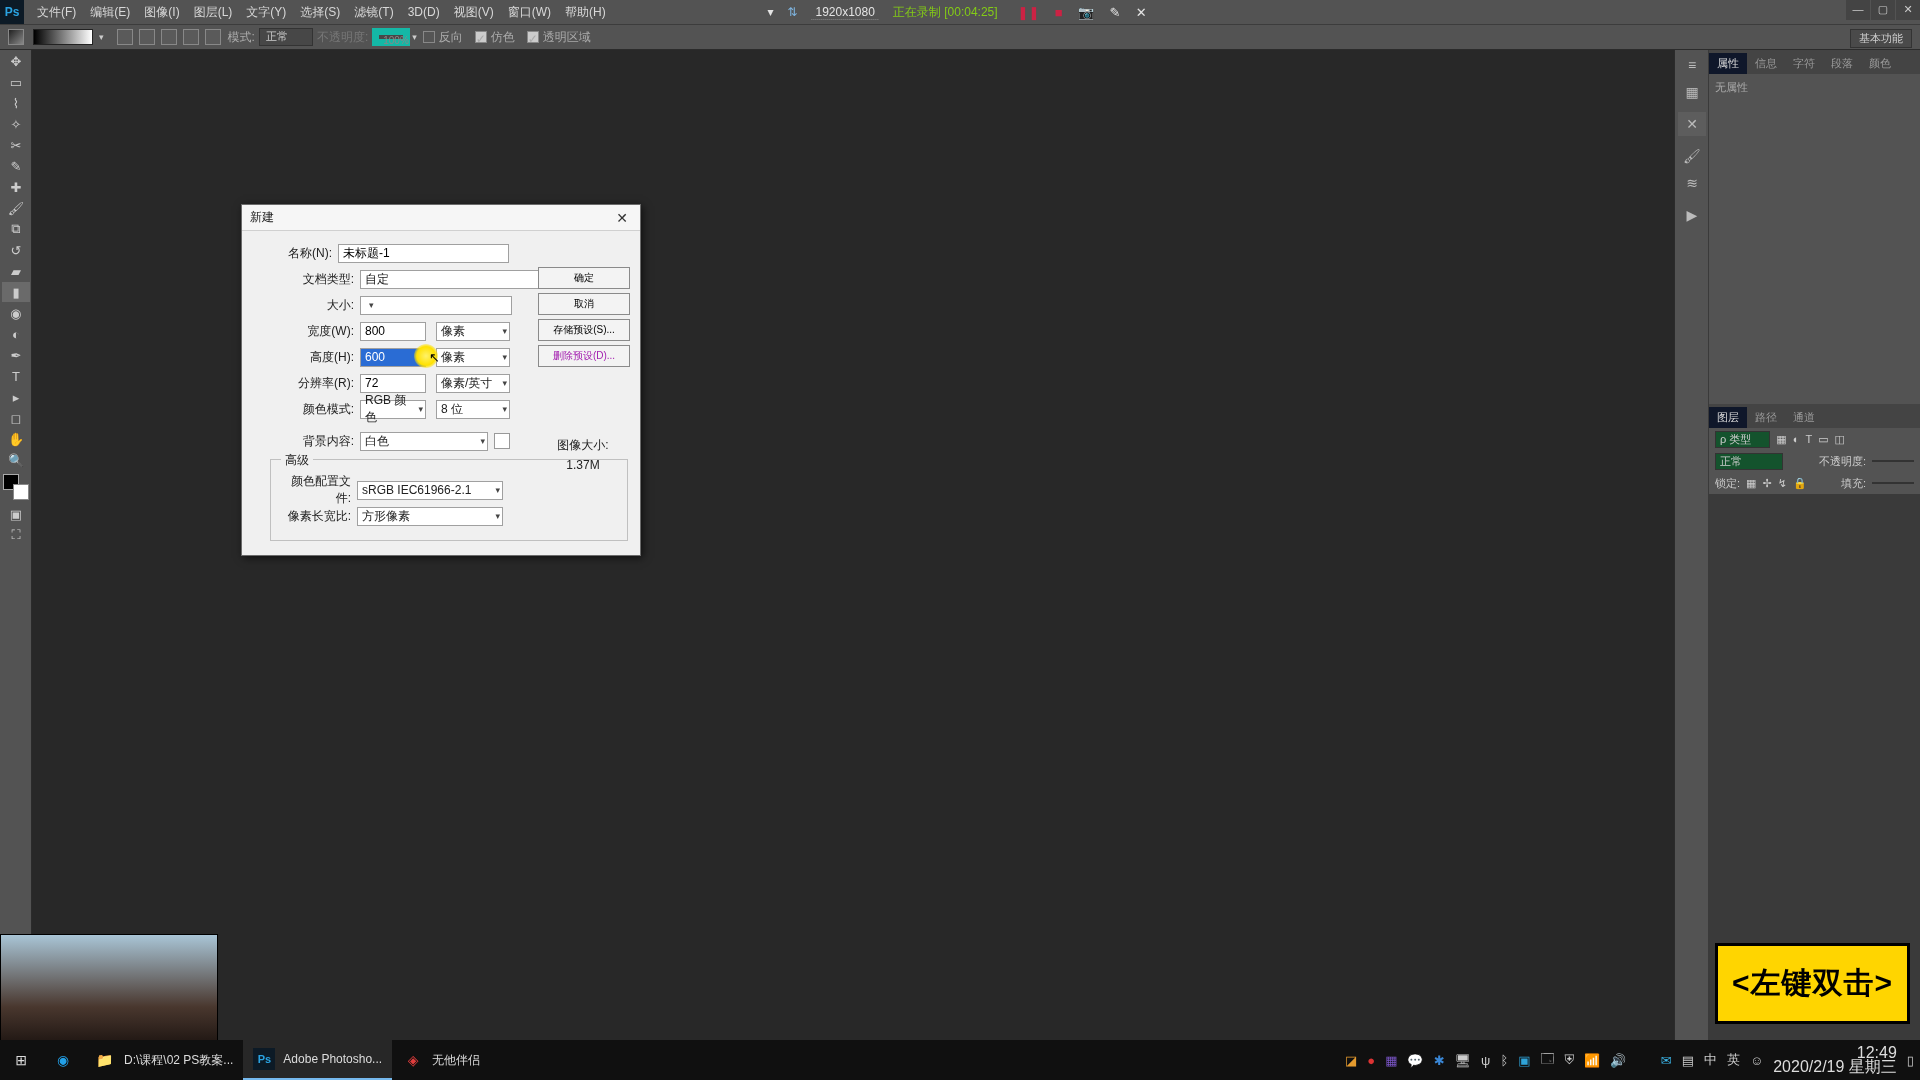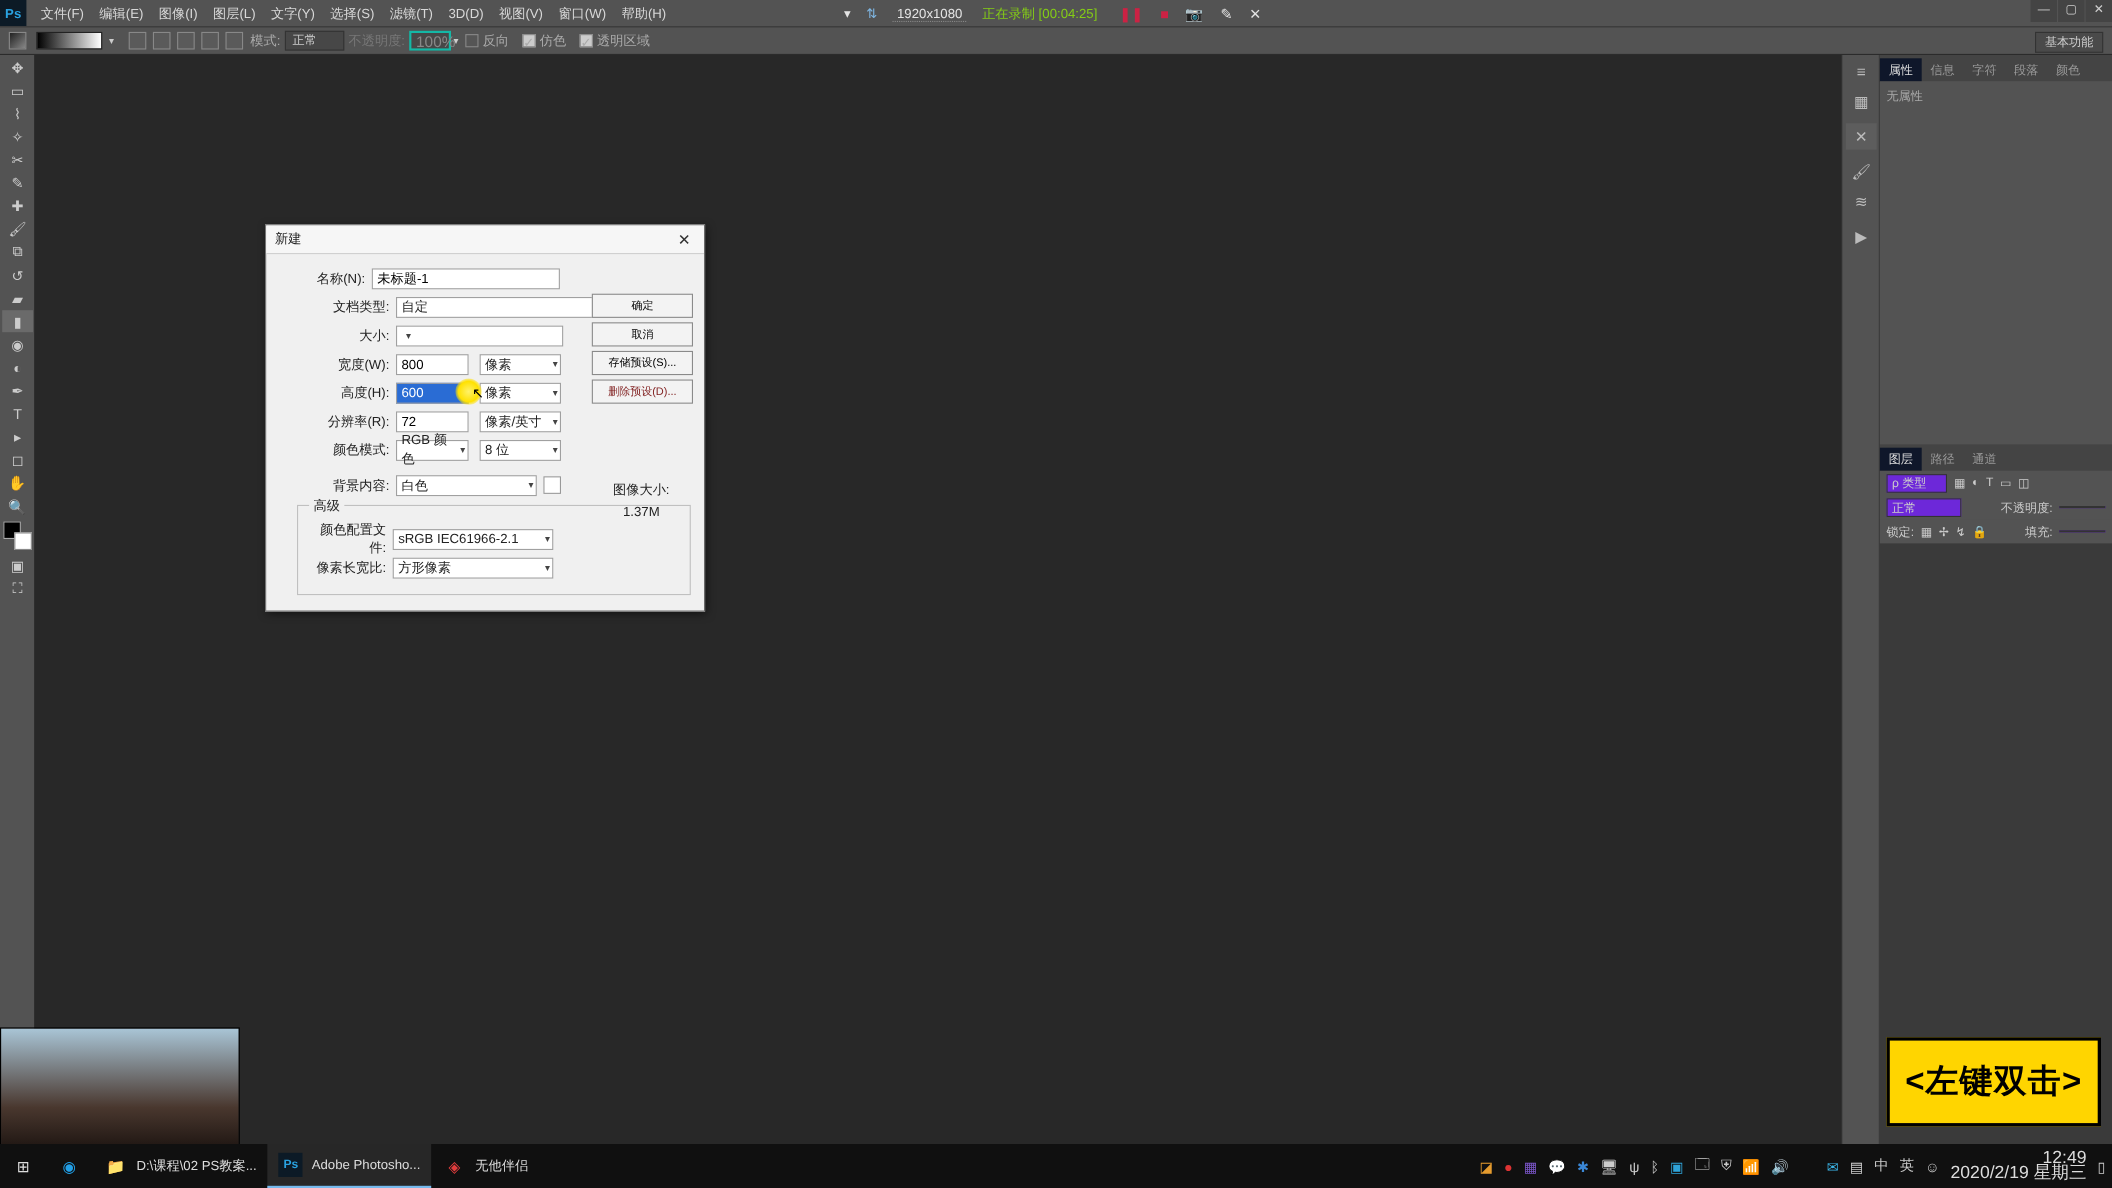--- a/index.html
+++ b/index.html
@@ -14,21 +14,21 @@
 .menubar .rec .dims { border-bottom:1px dotted #888; padding:0 4px; }
 .menubar .recicons span { margin:0 6px; font-size:13px; }
 .menubar .wincontrols { position:absolute; right:0; top:0; display:flex; }
 .menubar .wincontrols div { width:24px; height:20px; background:#444; color:#ccc; text-align:center; font-size:11px; line-height:18px; margin-left:1px; }
 
 .optbar { position:absolute; top:24px; left:0; right:0; height:26px; background:#535353; border-top:1px solid #3c3c3c; border-bottom:1px solid #2b2b2b; display:flex; align-items:center; font-size:12px; color:#aaa; }
 .optbar .grad { width:60px; height:16px; background:linear-gradient(90deg,#000,#fff); border:1px solid #222; margin:0 6px; }
 .optbar .sq { width:16px; height:16px; border:1px solid #888; background:#5a5a5a; margin:0 3px; display:inline-block; }
 .optbar .lbl { margin:0 4px; }
 .optbar .sel { background:#474747; border:1px solid #333; padding:0 24px 0 6px; height:18px; color:#ccc; font-size:11px; position:relative; }
-.optbar .pct { background:#474747; border:2px solid #14b8a6; padding:0 4px; height:18px; width:38px; color:#888; font-size:14px; }
+.optbar .pct { background:#474747; border:7px solid #14b8a6; padding:0 4px; height:18px; width:38px; color:#888; font-size:10px; }
 .optbar .chk { display:inline-flex; align-items:center; margin:0 6px; }
 .optbar .chk .box { width:12px; height:12px; border:1px solid #888; margin-right:4px; display:inline-block; background:#555; }
 .optbar .right { position:absolute; right:8px; top:0; height:26px; display:flex; align-items:center; }
 .optbar .right .btn { background:#4a4a4a; border:1px solid #333; padding:1px 8px; color:#ccc; font-size:11px; }
 
 
 .canvas { position:absolute; top:50px; left:32px; right:246px; bottom:28px; background:#282828; }
 
 
 .toolbox { position:absolute; top:50px; left:0; width:32px; bottom:28px; background:#535353; border-right:1px solid #2b2b2b; }
@@ -40,39 +40,39 @@
 
 .rightdock { position:absolute; top:50px; right:0; width:246px; bottom:28px; background:#535353; border-left:1px solid #2b2b2b; display:flex; }
 .stripe { width:34px; background:#535353; border-right:1px solid #3a3a3a; }
 .stripe .sicon { width:28px; height:24px; margin:3px; color:#bbb; text-align:center; line-height:24px; font-size:14px; }
 .panels { flex:1; display:flex; flex-direction:column; }
 .ptabs { height:24px; background:#444; display:flex; align-items:flex-end; font-size:11px; color:#999; }
 .ptabs .tab { padding:3px 8px; }
 .ptabs .tab.act { background:#0f172a; color:#ddd; }
 .pbody { flex:0 0 auto; background:#535353; padding:6px; color:#aaa; font-size:11px; }
 .layerhdr { height:22px; background:#535353; display:flex; align-items:center; padding:0 6px; font-size:11px; color:#ccc; gap:6px; }
-.layerhdr .sel { background:#6d28d9; border:1px solid #333; padding:0 18px 0 4px; font-size:11px; color:#ccc; }
+.layerhdr .sel { background:#14532d; border:1px solid #333; padding:0 18px 0 4px; font-size:11px; color:#ccc; }
 .layerbody { flex:1; background:#3a3a3a; }
 
 
 .dialog { position:absolute; left:241px; top:204px; width:400px; background:#f0f0f0; border:1px solid #6b6b6b; box-shadow:2px 2px 8px rgba(0,0,0,.6); font-size:12px; color:#222; }
 .dialog .titlebar { height:26px; display:flex; align-items:center; padding:0 8px; background:#f6f6f6; border-bottom:1px solid #d0d0d0; }
 .dialog .titlebar .tt { flex:1; }
 .dialog .titlebar .x { width:20px; text-align:center; font-size:14px; color:#333; }
 .dialog .body { padding:10px 8px 14px 8px; position:relative; }
 .row { display:flex; align-items:center; height:24px; margin-bottom:2px; }
 .row .lab { width:88px; text-align:right; padding-right:6px; }
 .row .lab.wide { width:110px; }
 .row input.txt, .row .dd { background:#fff; border:1px solid #a0a0a0; height:19px; padding:0 4px; font-size:12px; }
 .row input.txt.num { width:66px; }
 .row .dd { display:inline-flex; align-items:center; justify-content:space-between; padding-right:2px; }
 .row .dd::after { content:"▾"; font-size:9px; color:#444; margin-left:4px; }
 .dlgbtns { position:absolute; right:10px; top:36px; width:92px; display:flex; flex-direction:column; gap:4px; }
 .dlgbtns button { height:22px; background:#f3f3f3; border:1px solid #8a8a8a; font-size:10px; }
-.dlgbtns button.dis { color:#7f1d1d; }
+.dlgbtns button.dis { color:#a21caf; }
 .imgsz { position:absolute; right:14px; top:206px; width:86px; text-align:center; font-size:12px; }
 .fs { border:1px solid #c0c0c0; margin:6px 4px 0 20px; padding:18px 8px 10px 8px; position:relative; }
 .fs .leg { position:absolute; top:-8px; left:10px; background:#f0f0f0; padding:0 4px; font-size:12px; }
 input.hl { background:#2a6cd4 !important; color:#fff; }
 .cursorspot { position:absolute; left:414px; top:344px; width:24px; height:24px; border-radius:50%; background:radial-gradient(circle,#fff26a 0%,#ffe100 55%,rgba(255,225,0,0) 80%); z-index:50; pointer-events:none; }
 .cursorarrow { position:absolute; left:429px; top:350px; font-size:13px; color:#000; z-index:51; pointer-events:none; }
 
 
 .webcam { position:absolute; left:0; bottom:24px; width:218px; height:122px; background:linear-gradient(180deg,#a9c5d6 0%,#49372e 60%,#120c0a 100%); border:1px solid #000; }
 

